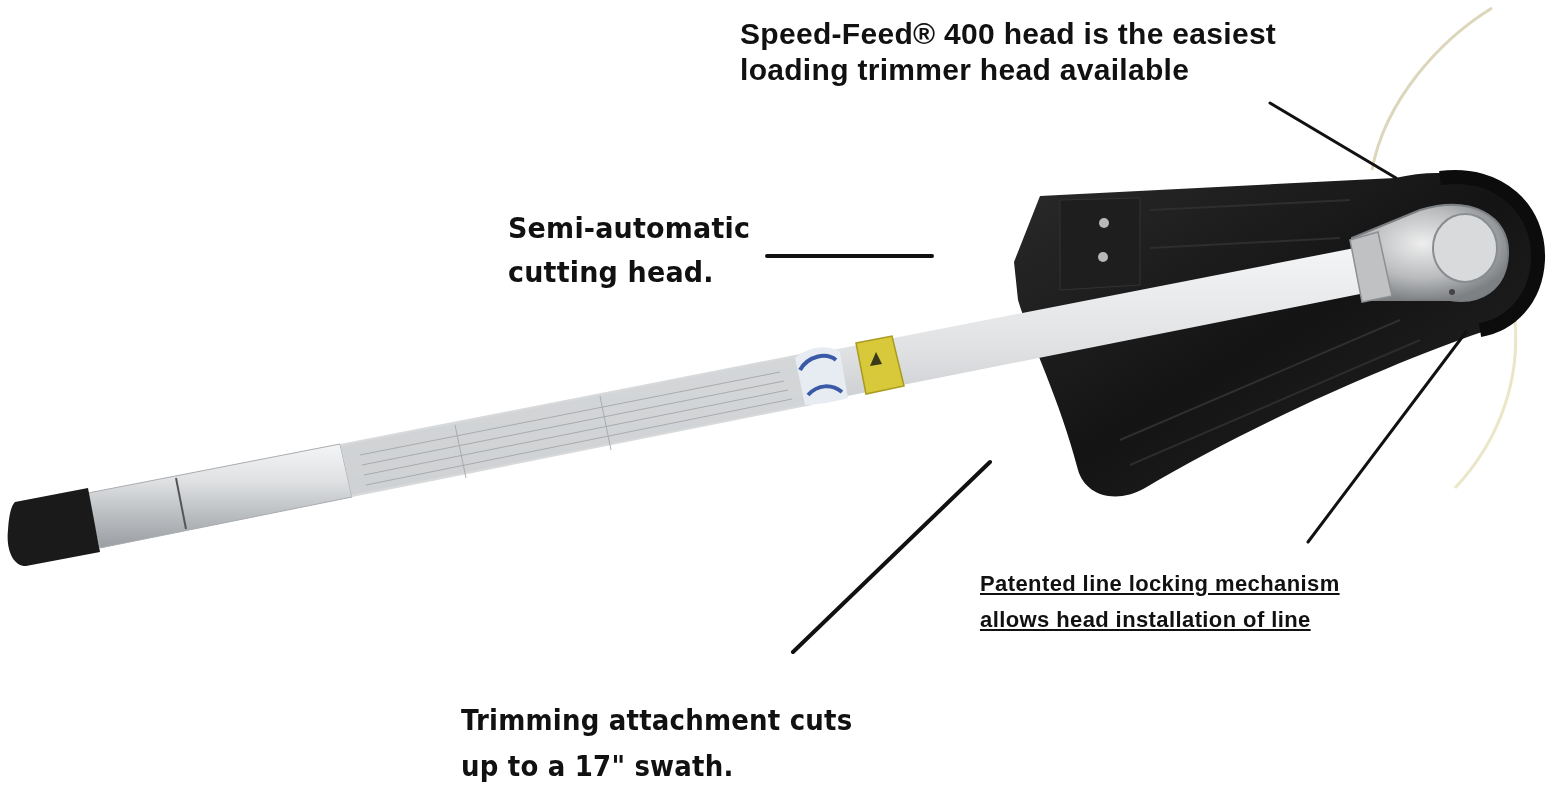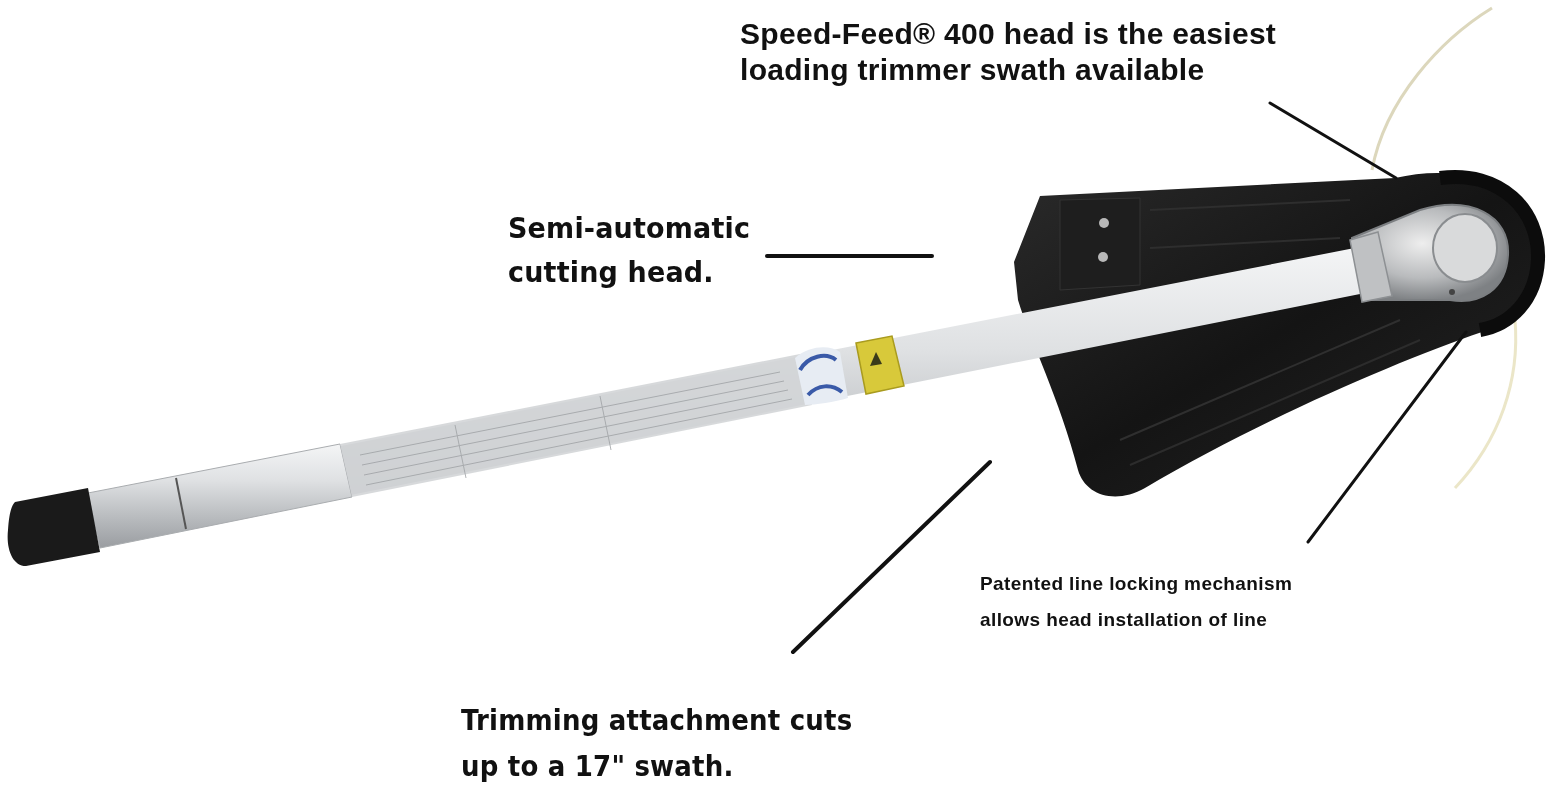--- a/index.html
+++ b/index.html
@@ -6,21 +6,21 @@
     body { width: 1548px; height: 790px; position: relative; overflow: hidden;
            font-family: "Liberation Sans", sans-serif; }
     .stage { position: absolute; left: 0; top: 0; width: 1244px; height: 790px; }
     svg.art { position: absolute; left: 0; top: 0; }
     .callout { position: absolute; color: #111111; font-weight: bold;
                font-family: "Liberation Sans", sans-serif; white-space: nowrap; }
     .callout .line { display: block; }
     #callout-speedfeed { left: 740px; top: 16px; font-size: 30px; line-height: 36px; letter-spacing: 0.3px; }
     #callout-semiauto { left: 508px; top: 206px; font-size: 29px; line-height: 44px; letter-spacing: 0.2px;
                         font-family: "DejaVu Sans", sans-serif; transform: scaleX(0.93); transform-origin: left top; }
-    #callout-locking { left: 980px; top: 566px; font-size: 19px; line-height: 36px; letter-spacing: 0.4px; }
+    #callout-locking { left: 980px; top: 566px; font-size: 22px; line-height: 36px; letter-spacing: 0.4px; text-decoration: underline; }
     #callout-swath { left: 461px; top: 698px; font-size: 28px; line-height: 46px; letter-spacing: 0.2px;
                      font-family: "DejaVu Sans", sans-serif; transform: scaleX(0.93); transform-origin: left top; }
   </style>
 </head>
 <body>
 
 <div class="stage">
 
   <svg class="art" width="1548" height="790" viewBox="0 0 1548 790">
     <defs>
@@ -98,21 +98,21 @@
     <g stroke="#111111" stroke-linecap="round">
       <line x1="1270" y1="103" x2="1396" y2="178" stroke-width="3"></line>
       <line x1="767" y1="256" x2="932" y2="256" stroke-width="4"></line>
       <line x1="1466" y1="332" x2="1308" y2="542" stroke-width="3"></line>
       <line x1="990" y1="462" x2="793" y2="652" stroke-width="4"></line>
     </g>
   </svg>
 
   <div class="callout" id="callout-speedfeed">
     <span class="line">Speed-Feed® 400 head is the easiest</span>
-    <span class="line">loading trimmer swath available</span>
+    <span class="line">loading trimmer head available</span>
   </div>
 
   <div class="callout" id="callout-semiauto">
     <span class="line">Semi-automatic</span>
     <span class="line">cutting head.</span>
   </div>
 
   <div class="callout" id="callout-locking">
     <span class="line">Patented line locking mechanism</span>
     <span class="line">allows head installation of line</span>

